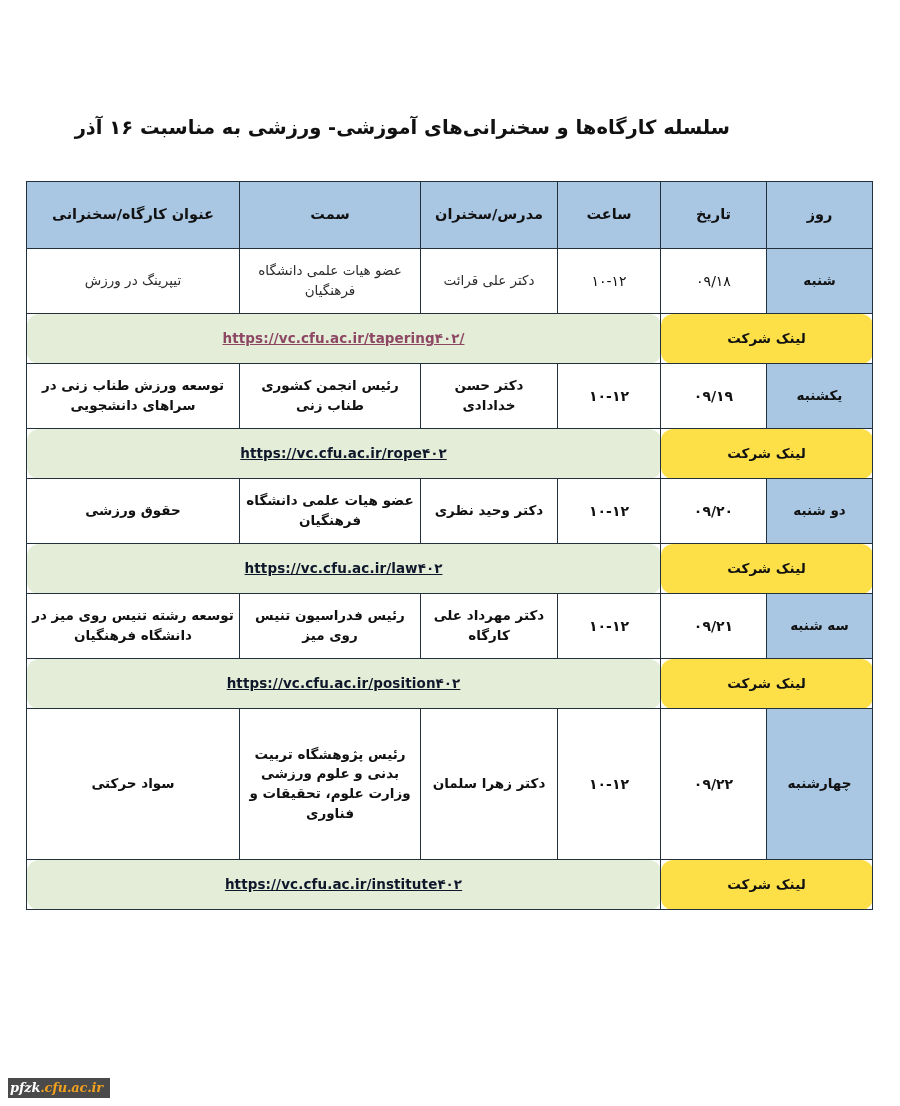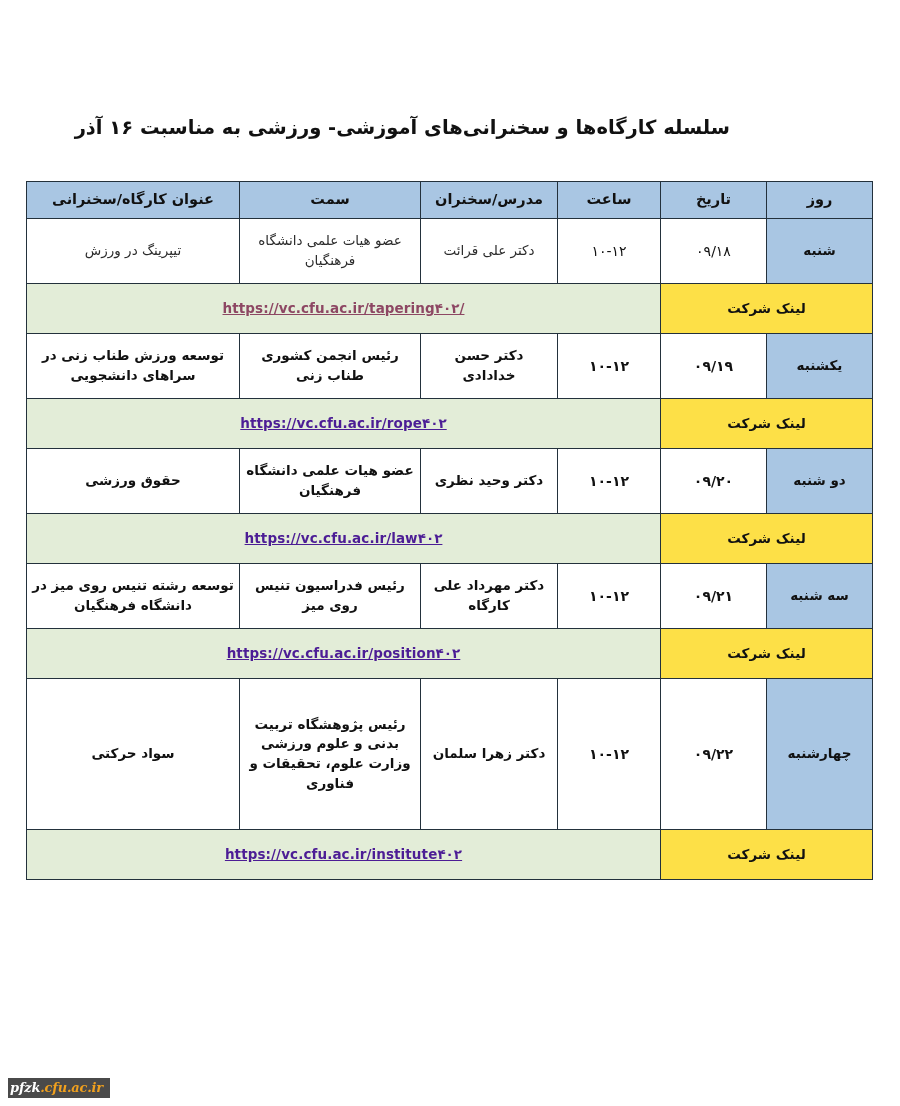--- a/index.html
+++ b/index.html
@@ -60,21 +60,21 @@
   col.c-sp     { width: 137px; }
   col.c-pos    { width: 181px; }
   col.c-title  { width: 213px; }
 
   
   tr.head-row th {
     background: #a9c6e3;
     font-weight: bold;
     font-size: 14.5px;
     height: 30px;
-    padding: 3px 4px;
+    padding: 18px 4px;
   }
   tr.head-row th.day-head { border-bottom-color: #23313c; margin-left: 24px; }
 
   
   tr.data-row td { height: 56px; }
   tr.data-row td.cell-day {
     background: #a9c6e3;
     font-weight: bold;
   }
   tr.data-row td.cell-date,
@@ -96,42 +96,42 @@
     font-weight: normal;
     color: #2b2b2b;
   }
   tr.data-row.light td.cell-date,
   tr.data-row.light td.cell-time {
     font-weight: normal;
   }
   tr.data-row.tall td { height: 142px; }
 
   
-  tr.link-row td { height: 41px; }
+  tr.link-row td { height: 41px; border-radius: 12px; }
   td.link-label {
     background: #fde047;
     font-weight: bold;
     font-size: 14.5px;
   }
   td.link-url {
     background: #e3edd8;
     text-align: left;
     direction: ltr;
     padding-right: 6px;
     padding-left: 8px;
   }
   td.link-url .url {
     text-decoration: underline;
     font-size: 13.5px;
     font-weight: bold;
     letter-spacing: 0.1px;
     cursor: pointer;
   }
   .url.visited { color: #8d4763; }
-  .url.unvisited { color: #4c1d95; }
+  .url.unvisited { color: #0f172a; }
 
   
   .watermark {
     position: absolute;
     left: 8px;
     bottom: 8px;
     background: #4a4a4a;
     padding: 3px 7px 4px 2px;
     font-family: "DejaVu Serif", "Liberation Serif", serif;
     font-style: italic;

